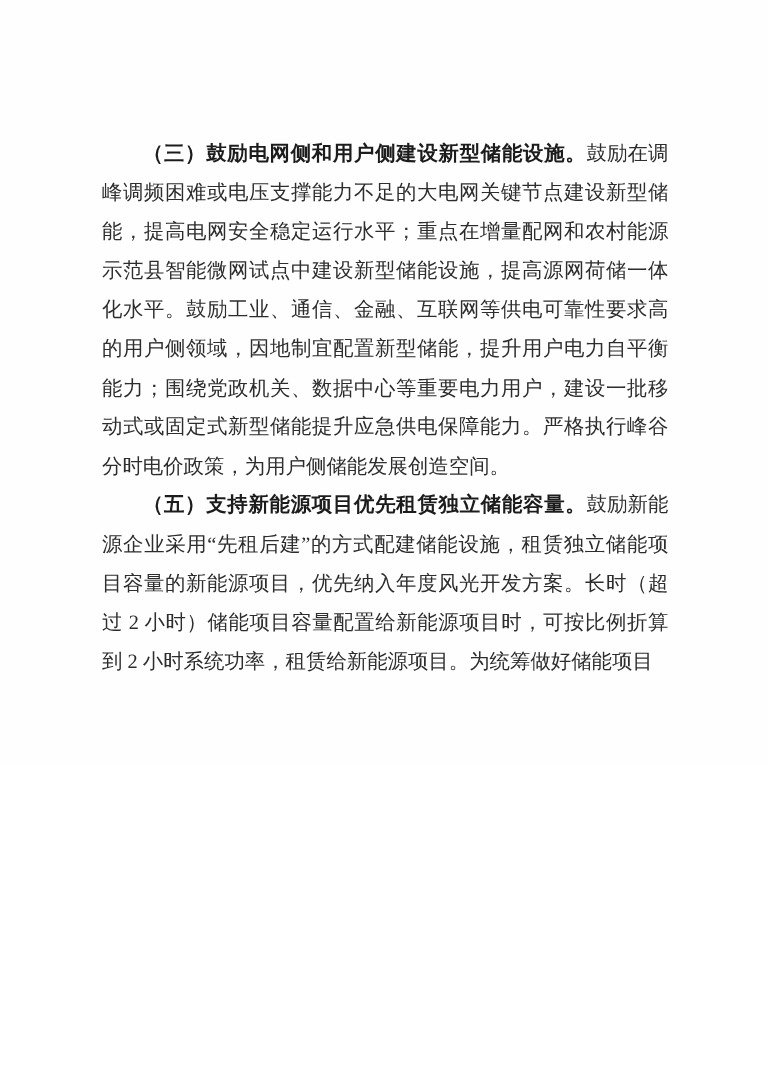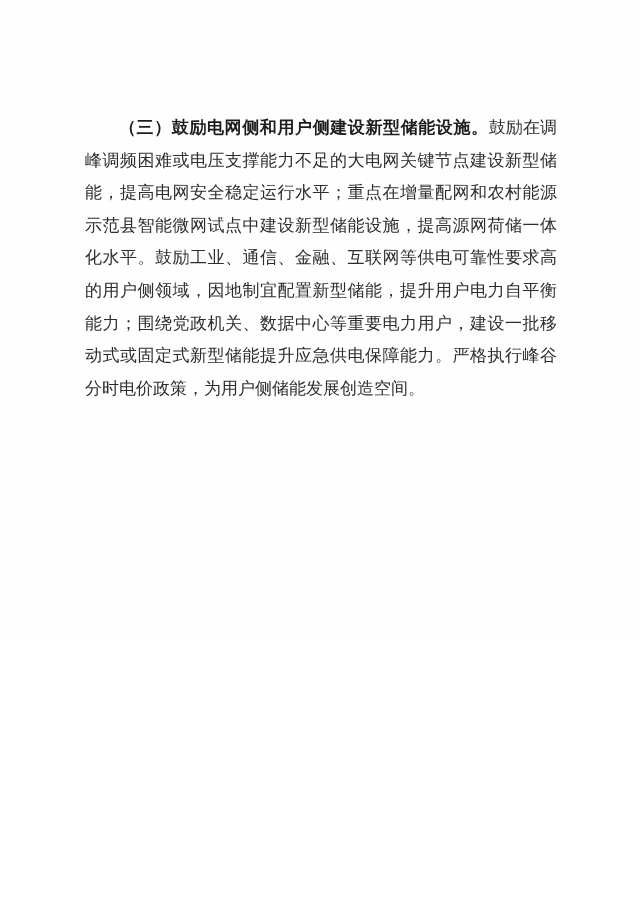--- a/index.html
+++ b/index.html
@@ -51,18 +51,19 @@
     color: #3a3a3a;
     line-height: 18px;
   }
 </style>
 </head>
 <body>
 
 <div class="page">
   <div class="content">
     <p class="para"><b class="para-heading">（三）鼓励电网侧和用户侧建设新型储能设施。</b><span class="para-body">鼓励在调峰调频困难或电压支撑能力不足的大电网关键节点建设新型储能，提高电网安全稳定运行水平；重点在增量配网和农村能源示范县智能微网试点中建设新型储能设施，提高源网荷储一体化水平。鼓励工业、通信、金融、互联网等供电可靠性要求高的用户侧领域，因地制宜配置新型储能，提升用户电力自平衡能力；围绕党政机关、数据中心等重要电力用户，建设一批移动式或固定式新型储能提升应急供电保障能力。严格执行峰谷分时电价政策，为用户侧储能发展创造空间。</span></p>
+    <p class="para"><b class="para-heading">（五）支持新能源项目优先租赁独立储能容量。</b><span class="para-body">鼓励新能源企业采用“先租后建”的方式配建储能设施，租赁独立储能项目容量的新能源项目，优先纳入年度风光开发方案。长时（超过 2 小时）储能项目容量配置给新能源项目时，可按比例折算到 2 小时系统功率，租赁给新能源项目。为统筹做好储能项目</span></p>
   </div>
 
   <div class="page-footer">
     <span>2</span>
   </div>
 </div>
 
 </body></html>

